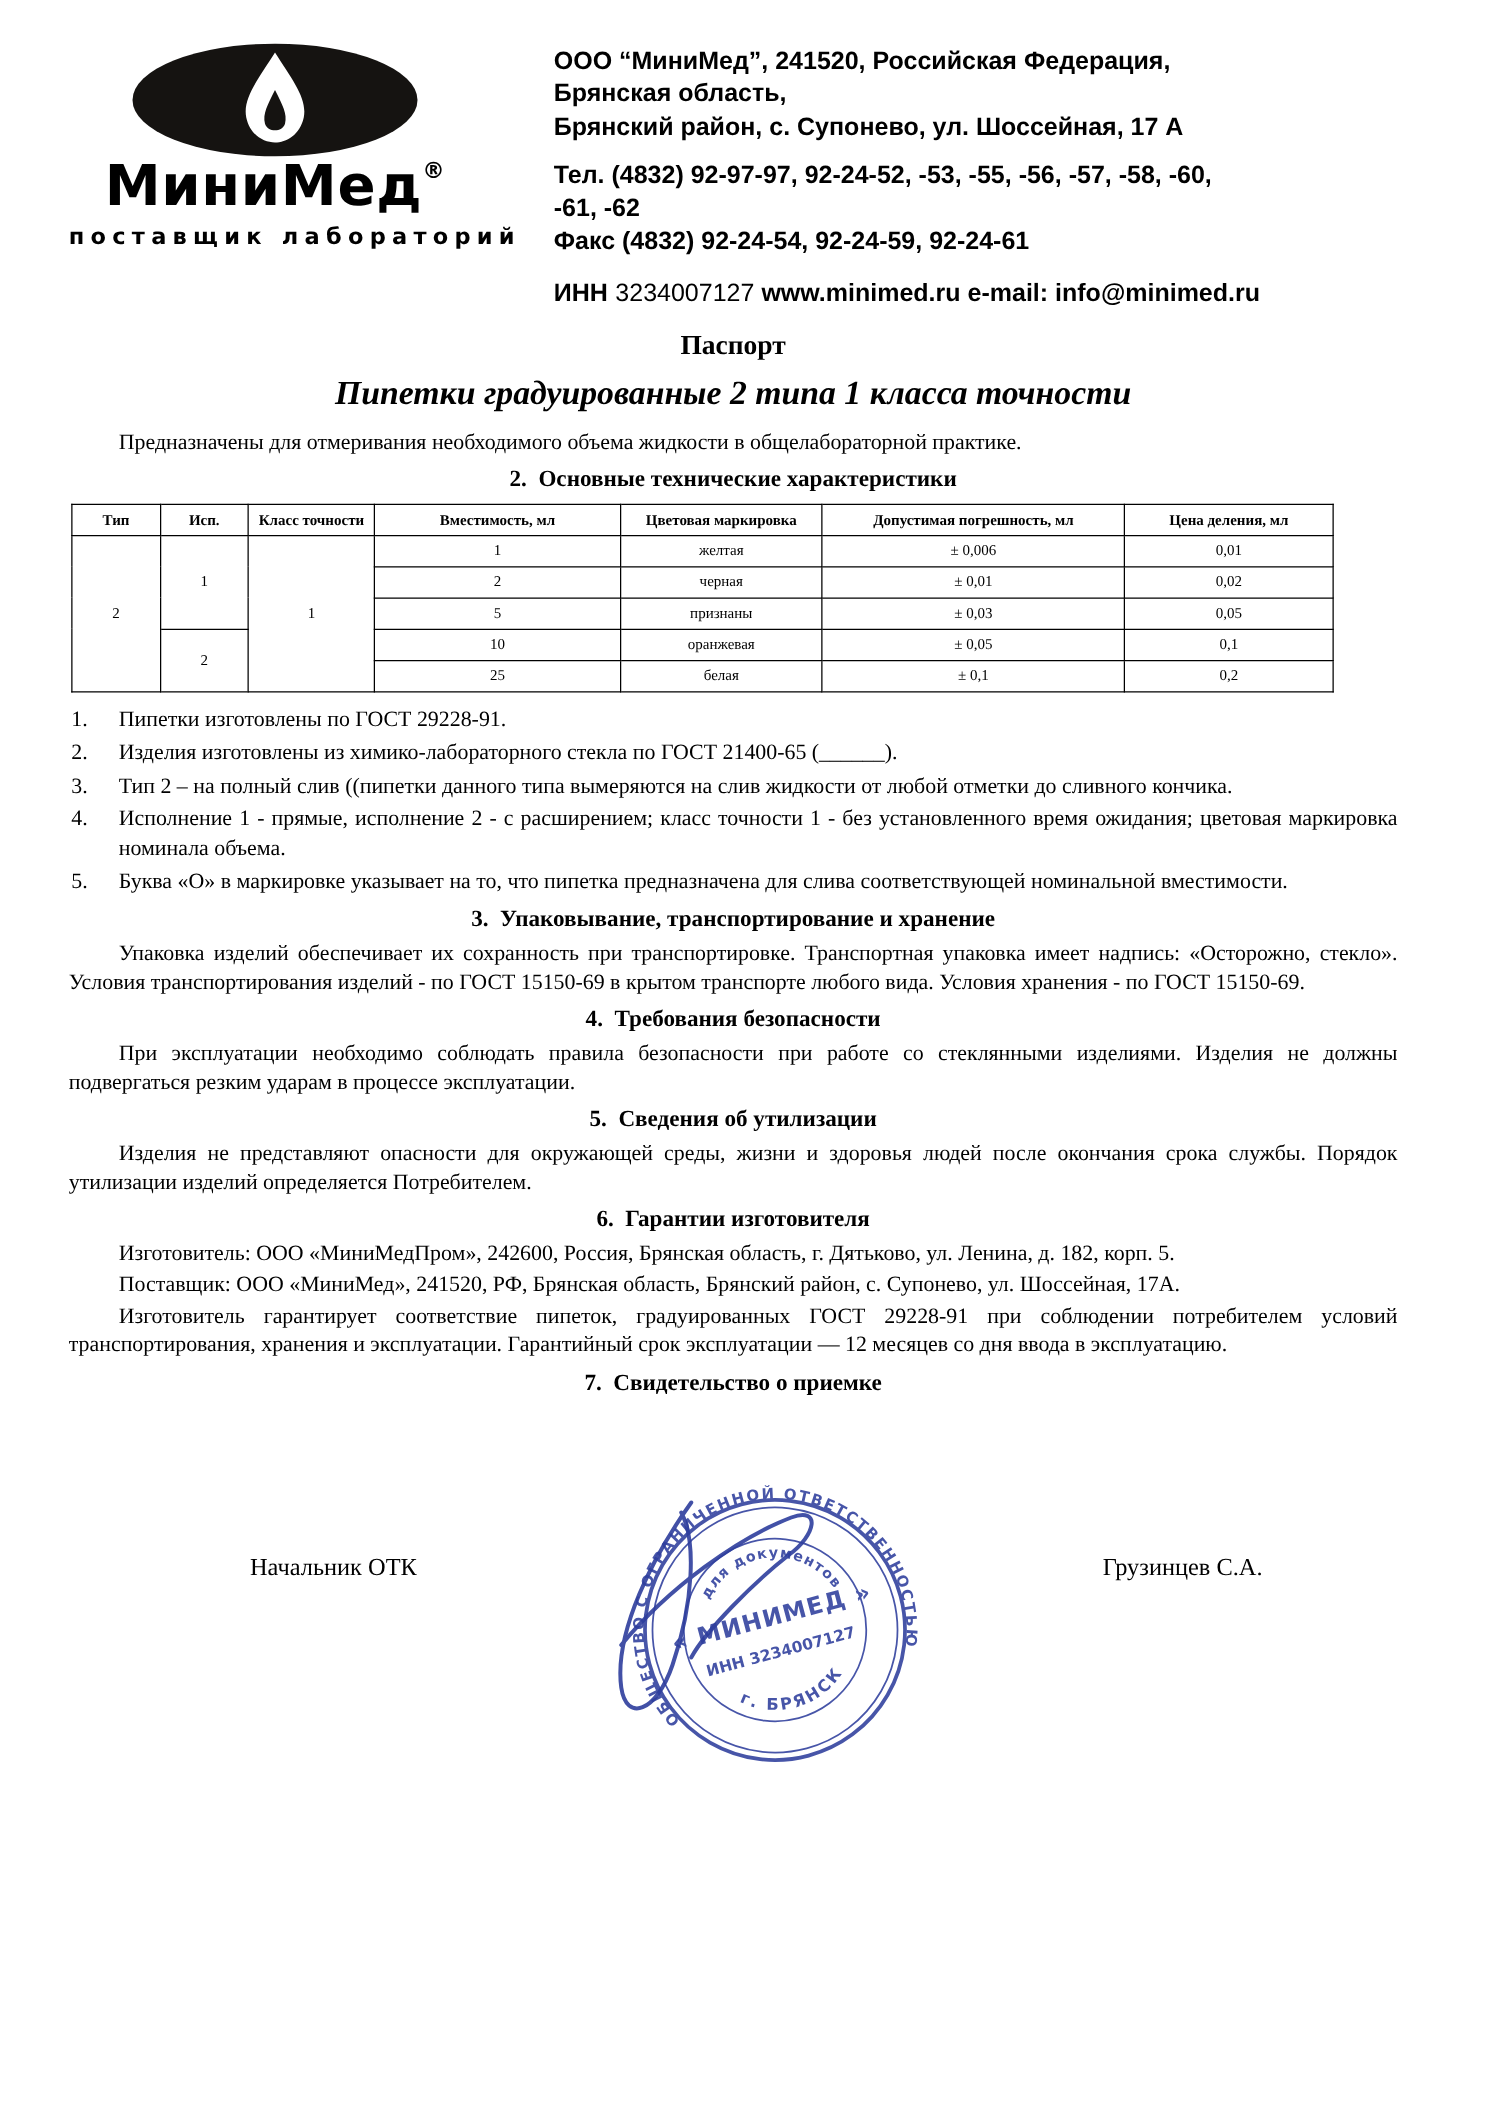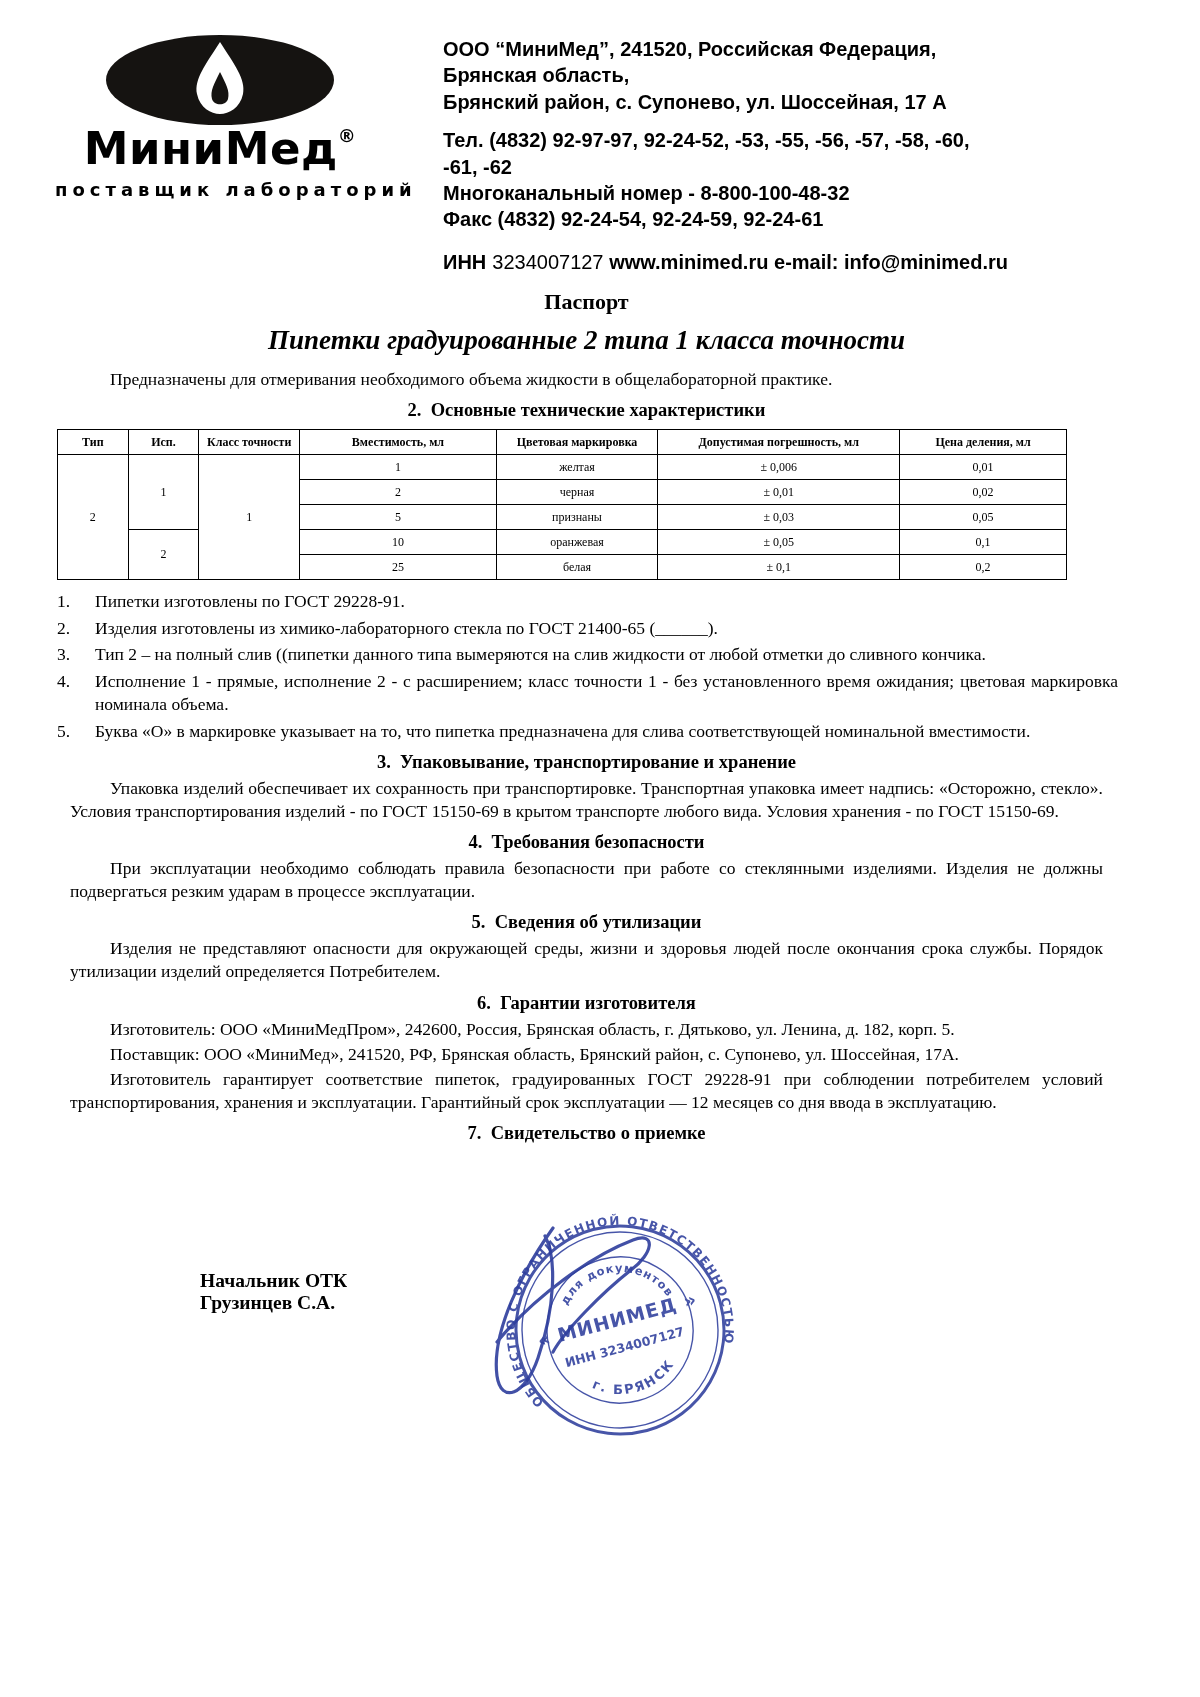--- a/index.html
+++ b/index.html
@@ -30,21 +30,21 @@
     font-weight:bold; font-size:20px; line-height:1.32; padding-top:6px;
   }
   .header-info .group { margin-bottom:12px; }
   .inn-row { display:flex; justify-content:space-between; align-items:baseline; margin-top:16px; }
   .inn-label { font-weight:bold; }
   .inn-value { font-weight:normal; margin-left:6px; }
   
   .doc-title { text-align:center; font-weight:bold; font-size:22px; margin:14px 0 10px; }
   .doc-subtitle { text-align:center; font-weight:bold; font-style:italic; font-size:27px; margin-bottom:12px; }
   .sec-heading { text-align:center; font-weight:bold; font-size:18.5px; margin:9px 0 4px; }
-  .para { font-size:17.5px; line-height:1.32; text-indent:40px; text-align:justify; margin:2px 15px; }
+  .para { font-size:17.5px; line-height:1.32; text-indent:40px; text-align:justify; margin:2px 0; }
   
   table.spec {
     width:95%; border-collapse:collapse; margin:8px 0 10px 2px;
     font-size:12px;
   }
   table.spec th, table.spec td {
     border:1.6px solid #000; text-align:center; vertical-align:middle;
     padding:2px 5px;
   }
   table.spec th { font-weight:bold; line-height:1.18; padding:5px 6px; }
@@ -52,21 +52,21 @@
   
   .notes { margin:6px 0 2px; }
   .note { display:flex; font-size:17.5px; line-height:1.34; margin:3px 0; }
   .note-num { width:40px; flex:none; padding-left:2px; }
   .note-text { flex:1; text-align:justify; }
   
   .sign-area { position:relative; margin-top:78px; height:260px; }
   .sign-labels {
     display:flex; justify-content:space-between;
     padding:48px 108px 0 145px;
-    font-weight:bold; font-size:19.5px;flex-direction:column;
+    font-weight:normal; font-size:19.5px;
   }
   .stamp-svg { position:absolute; left:350px; top:-22px; width:430px; height:262px; }
 </style>
 </head>
 <body>
 
 <div class="page">
 
   <div class="header">
     <div class="logo-block">
@@ -81,21 +81,20 @@
       <div class="tagline">поставщик лабораторий</div>
     </div>
 
     <div class="header-info">
       <div class="group">
         <div>ООО “МиниМед”, 241520, Российская Федерация, Брянская область,</div>
         <div>Брянский район, с. Супонево, ул. Шоссейная, 17 А</div>
       </div>
       <div class="group">
         <div>Тел. (4832) 92-97-97, 92-24-52, -53, -55, -56, -57, -58, -60, -61, -62</div>
-        <div>Многоканальный номер - 8-800-100-48-32</div>
         <div>Факс (4832) 92-24-54, 92-24-59, 92-24-61</div>
       </div>
       <div class="inn-row">
         <span><span class="inn-label">ИНН</span><span class="inn-value">3234007127</span></span>
         <span>www.minimed.ru</span>
         <span>e-mail: info@minimed.ru</span>
       </div>
     </div>
   </div>
 

